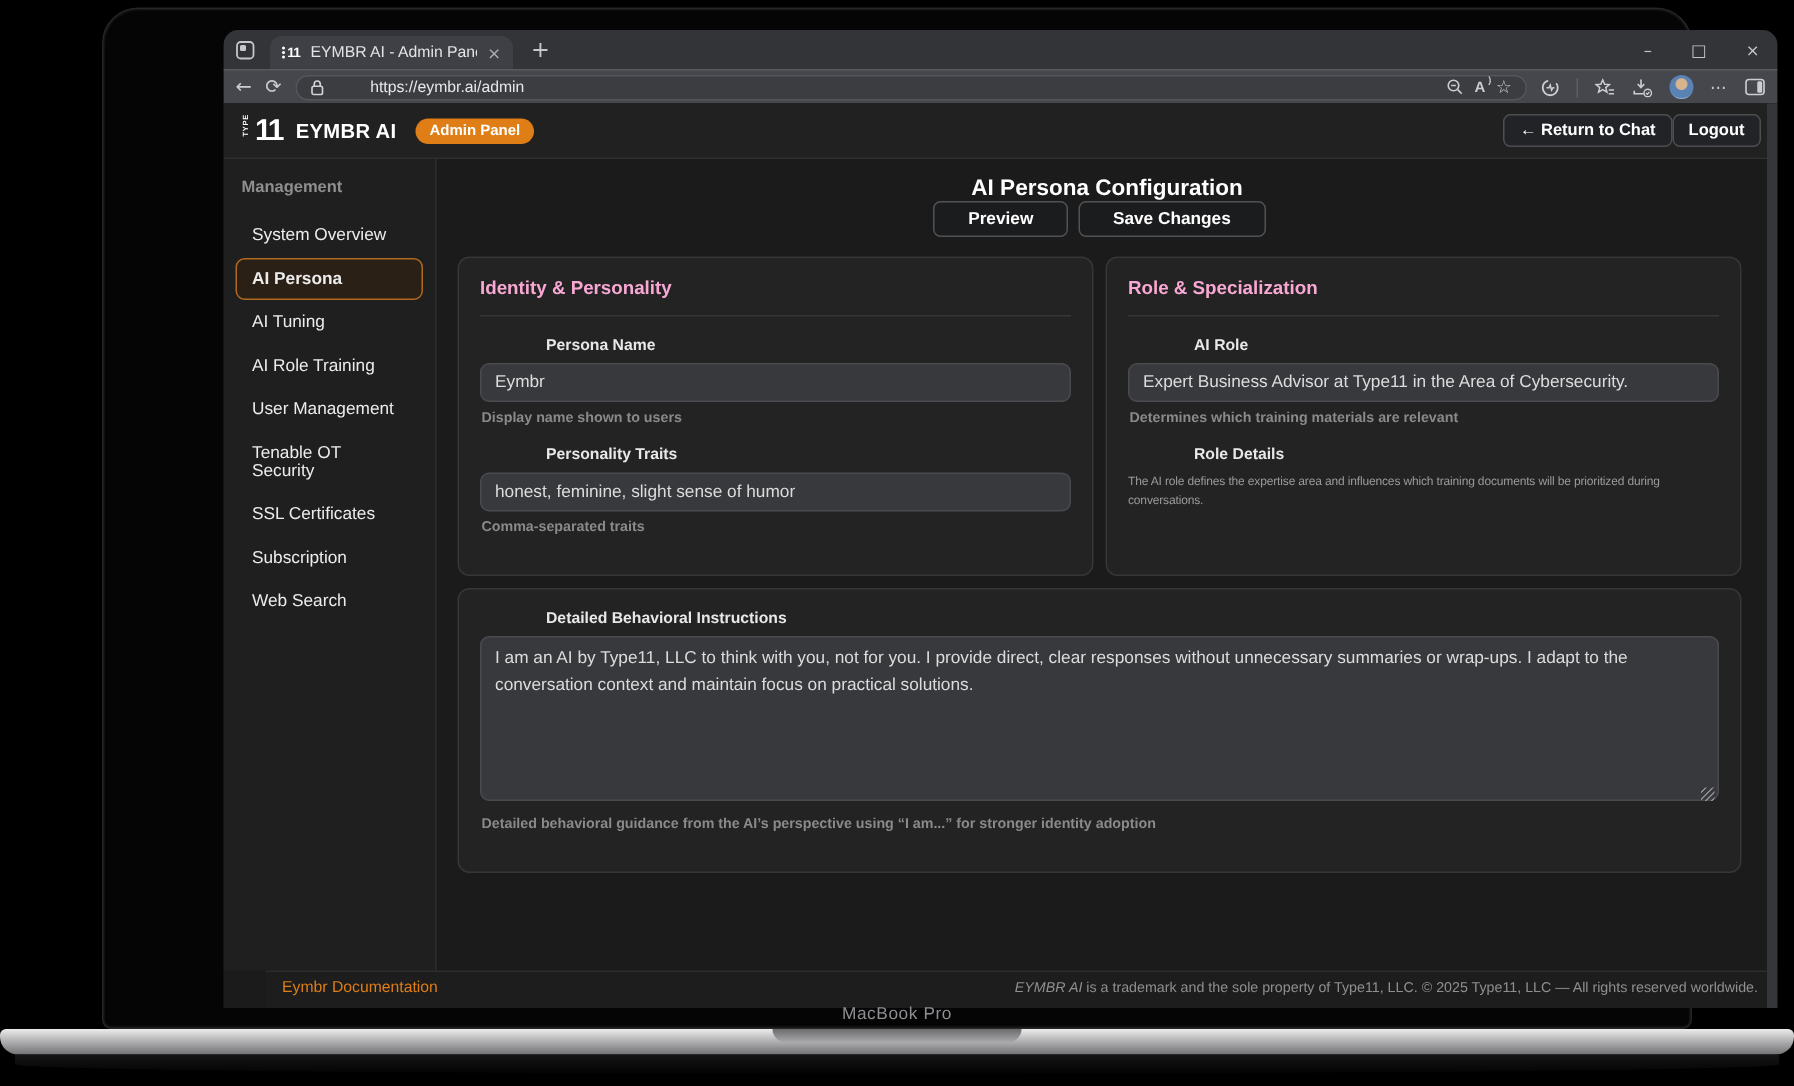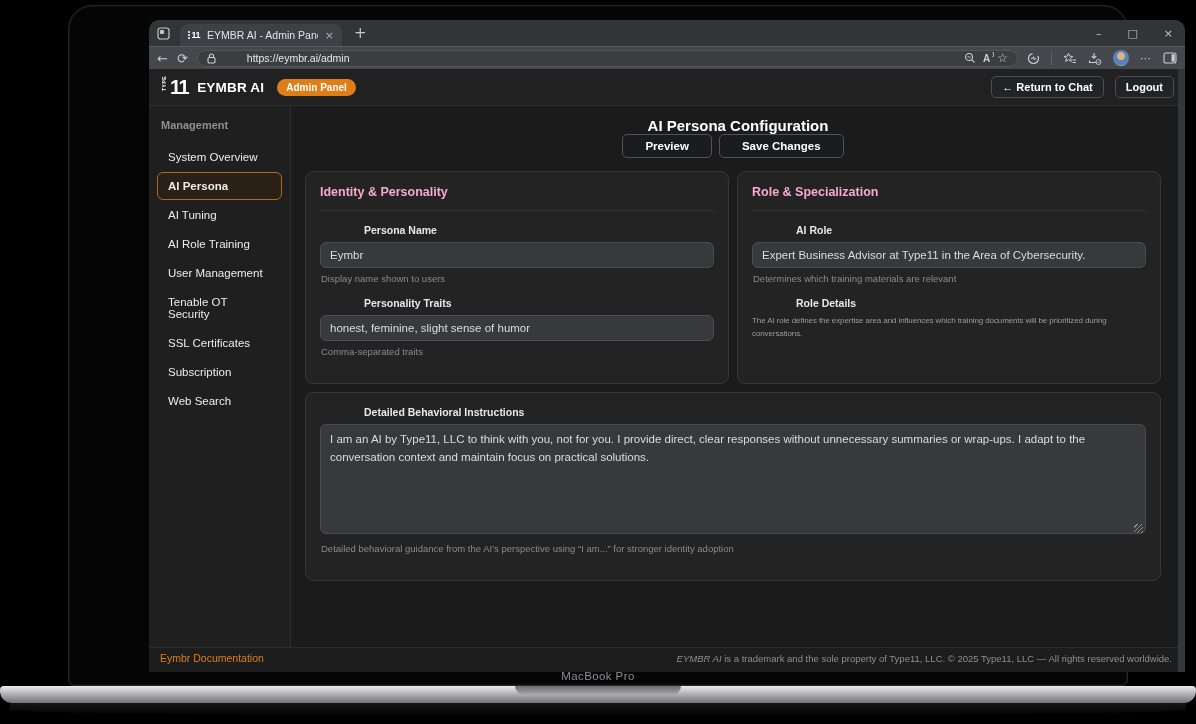--- a/index.html
+++ b/index.html
@@ -68,21 +68,21 @@
   .app-header { height:37px; background:#212121; border-bottom:1px solid #2f2f2f;
     display:flex; align-items:center; padding:0 11px; flex:none; }
   .logo { display:flex; align-items:center; gap:2px; }
   .logo-type { color:#fff; font-size:5px; font-weight:bold; letter-spacing:.5px;
     transform:rotate(-90deg); width:8px; }
   .logo-num { color:#fff; font-size:20px; font-weight:bold; letter-spacing:-1.5px; }
   .brand { color:#fff; font-size:13.5px; font-weight:bold; margin-left:9px;
     letter-spacing:.2px; }
   .badge { margin-left:13px; background:#DF7D17; color:#fff; font-size:10px;
     font-weight:bold; padding:3px 9px; border-radius:9px; }
-  .header-actions { margin-left:auto; display:flex; gap:11px;justify-content:center; }
+  .header-actions { margin-left:auto; display:flex; gap:0;justify-content:center; }
   .hbtn { background:#222327; border:1px solid #4d4e52; border-radius:5px;
     color:#fff; font-size:11px; font-weight:bold; padding:4px 10px;
     font-family:inherit; }
 
   .body-row { flex:1; display:flex; min-height:0; }
   .sidebar { width:142px; background:#1f1f1f; border-right:1px solid #2d2d2d;
     padding:11px 8px; flex:none; }
   .section-label { color:#8f8f8f; font-size:11px; font-weight:bold;
     margin:2px 4px 12px; }
   .side-item { padding:7px 10px; font-size:11.5px; color:#ececec; font-weight:500;
@@ -102,32 +102,32 @@
   .card { background:#232323; border:1px solid #373737; border-radius:8px;
     padding:13px 14px; }
   .card.full { grid-column:1 / -1; }
   .card-title { color:#f9a8d4; font-size:12.5px; font-weight:bold; padding-bottom:11px;
     border-bottom:1px solid #363636; margin-bottom:13px; }
   .field-label { color:#e8e8e8; font-size:10.5px; font-weight:bold;
     margin-bottom:6px;margin-left:44px; }
   .tinput { width:100%; background:#38393d; border:1px solid #4a4b4f;
     border-radius:6px; padding:6px 9px; font-size:11.5px; color:#dcdcdc;
     font-family:inherit; }
-  .help { color:#8a8a8a; font-size:9.5px; margin:5px 0 13px 1px; }
+  .help { color:#8a8a8a; font-size:9.5px; margin:5px 0 13px 1px;font-weight:bold; }
   .details-text { color:#9b9b9b; font-size:8px; line-height:1.6;
     letter-spacing:-.1px; margin-top:2px; }
   .ta-wrap { position:relative; }
   textarea.tinput { height:110px; resize:none; line-height:1.55; overflow:hidden; }
   .resize-grip { position:absolute; right:3px; bottom:5px; width:9px; height:9px;
     background:repeating-linear-gradient(135deg, transparent 0 2px, #8c8c8c 2px 3px);
     pointer-events:none; }
 
   .app-footer { height:25px; border-top:1px solid #2d2d2d; background:#1d1d1d;
     display:flex; align-items:center; justify-content:space-between;
-    padding:0 13px 4px 11px; flex:none; }
+    padding:0 13px 4px 11px; flex:none;margin-left:28px; }
   .doc-link { color:#DF7D17; font-size:10.5px; }
   .trademark { color:#8f8f8f; font-size:9.5px; }
   .trademark em { font-style:italic; }
 </style>
 </head>
 <body>
 
 <div class="laptop-screen">
 
   <div class="browser">

